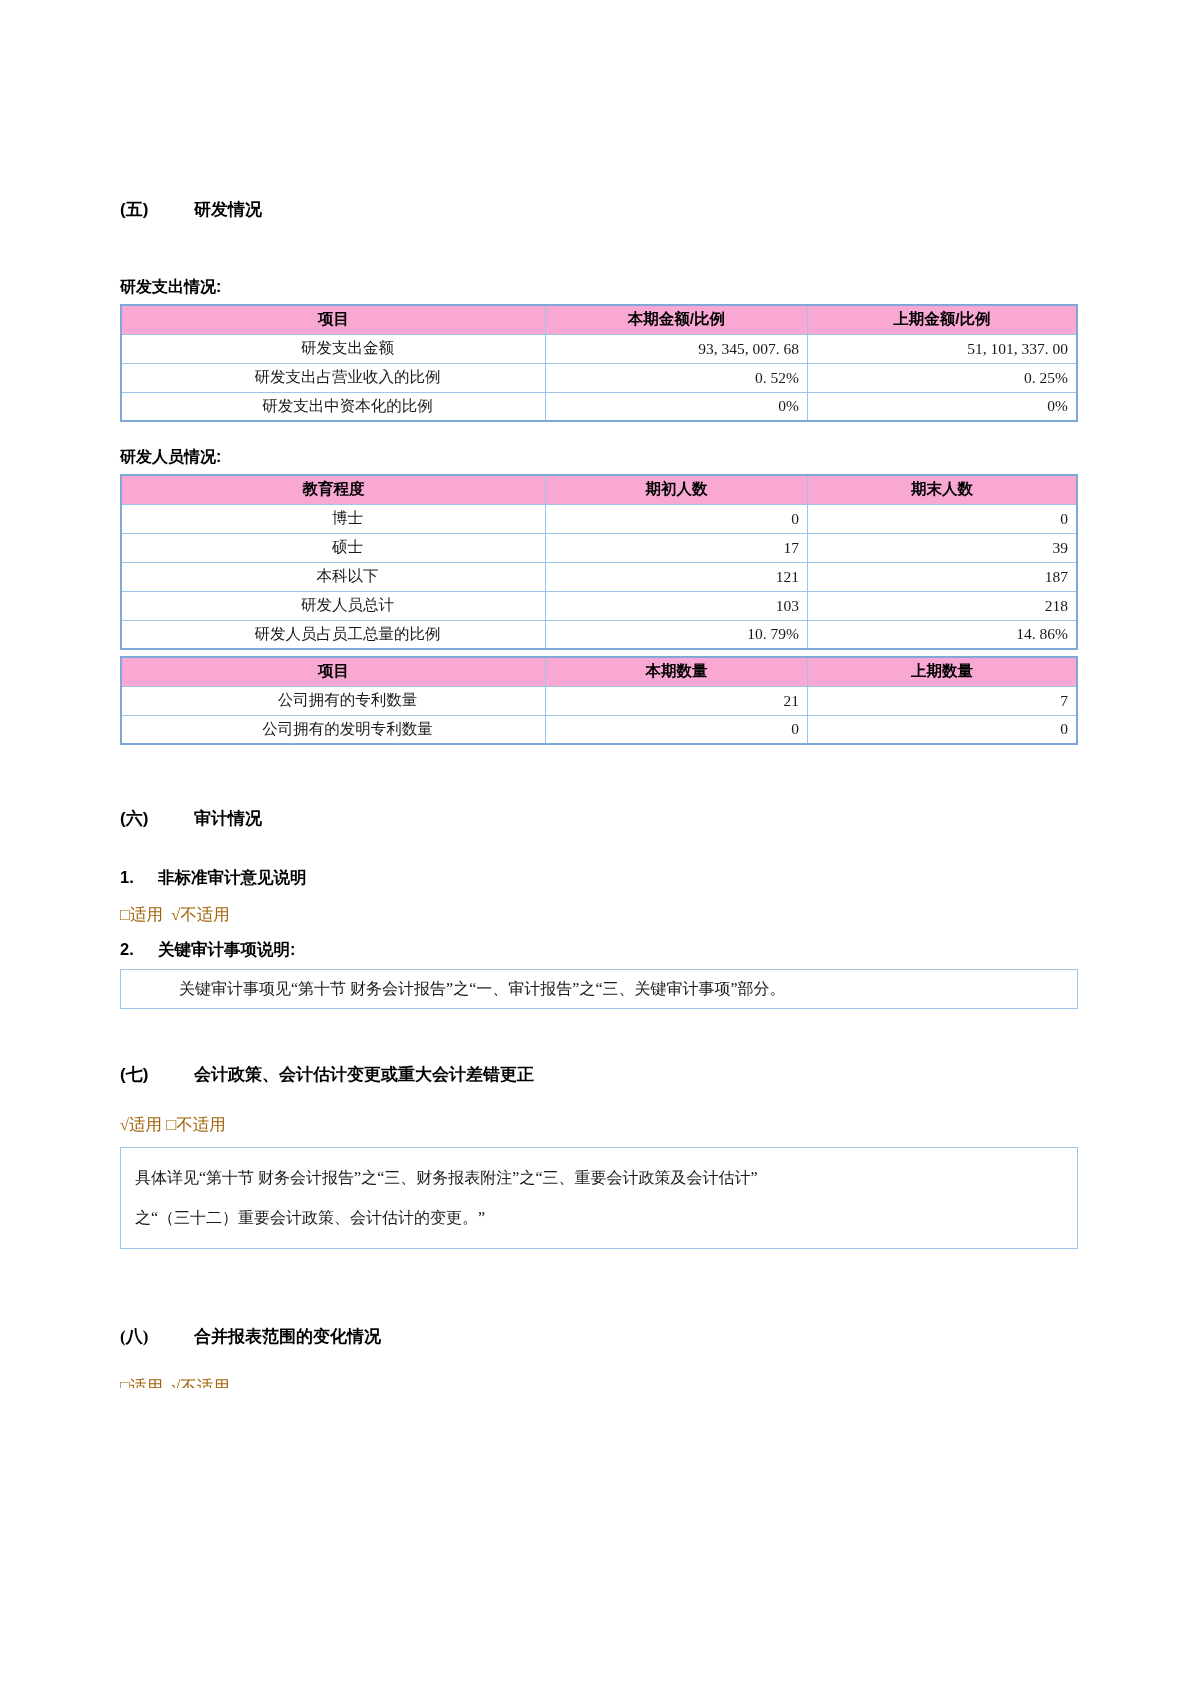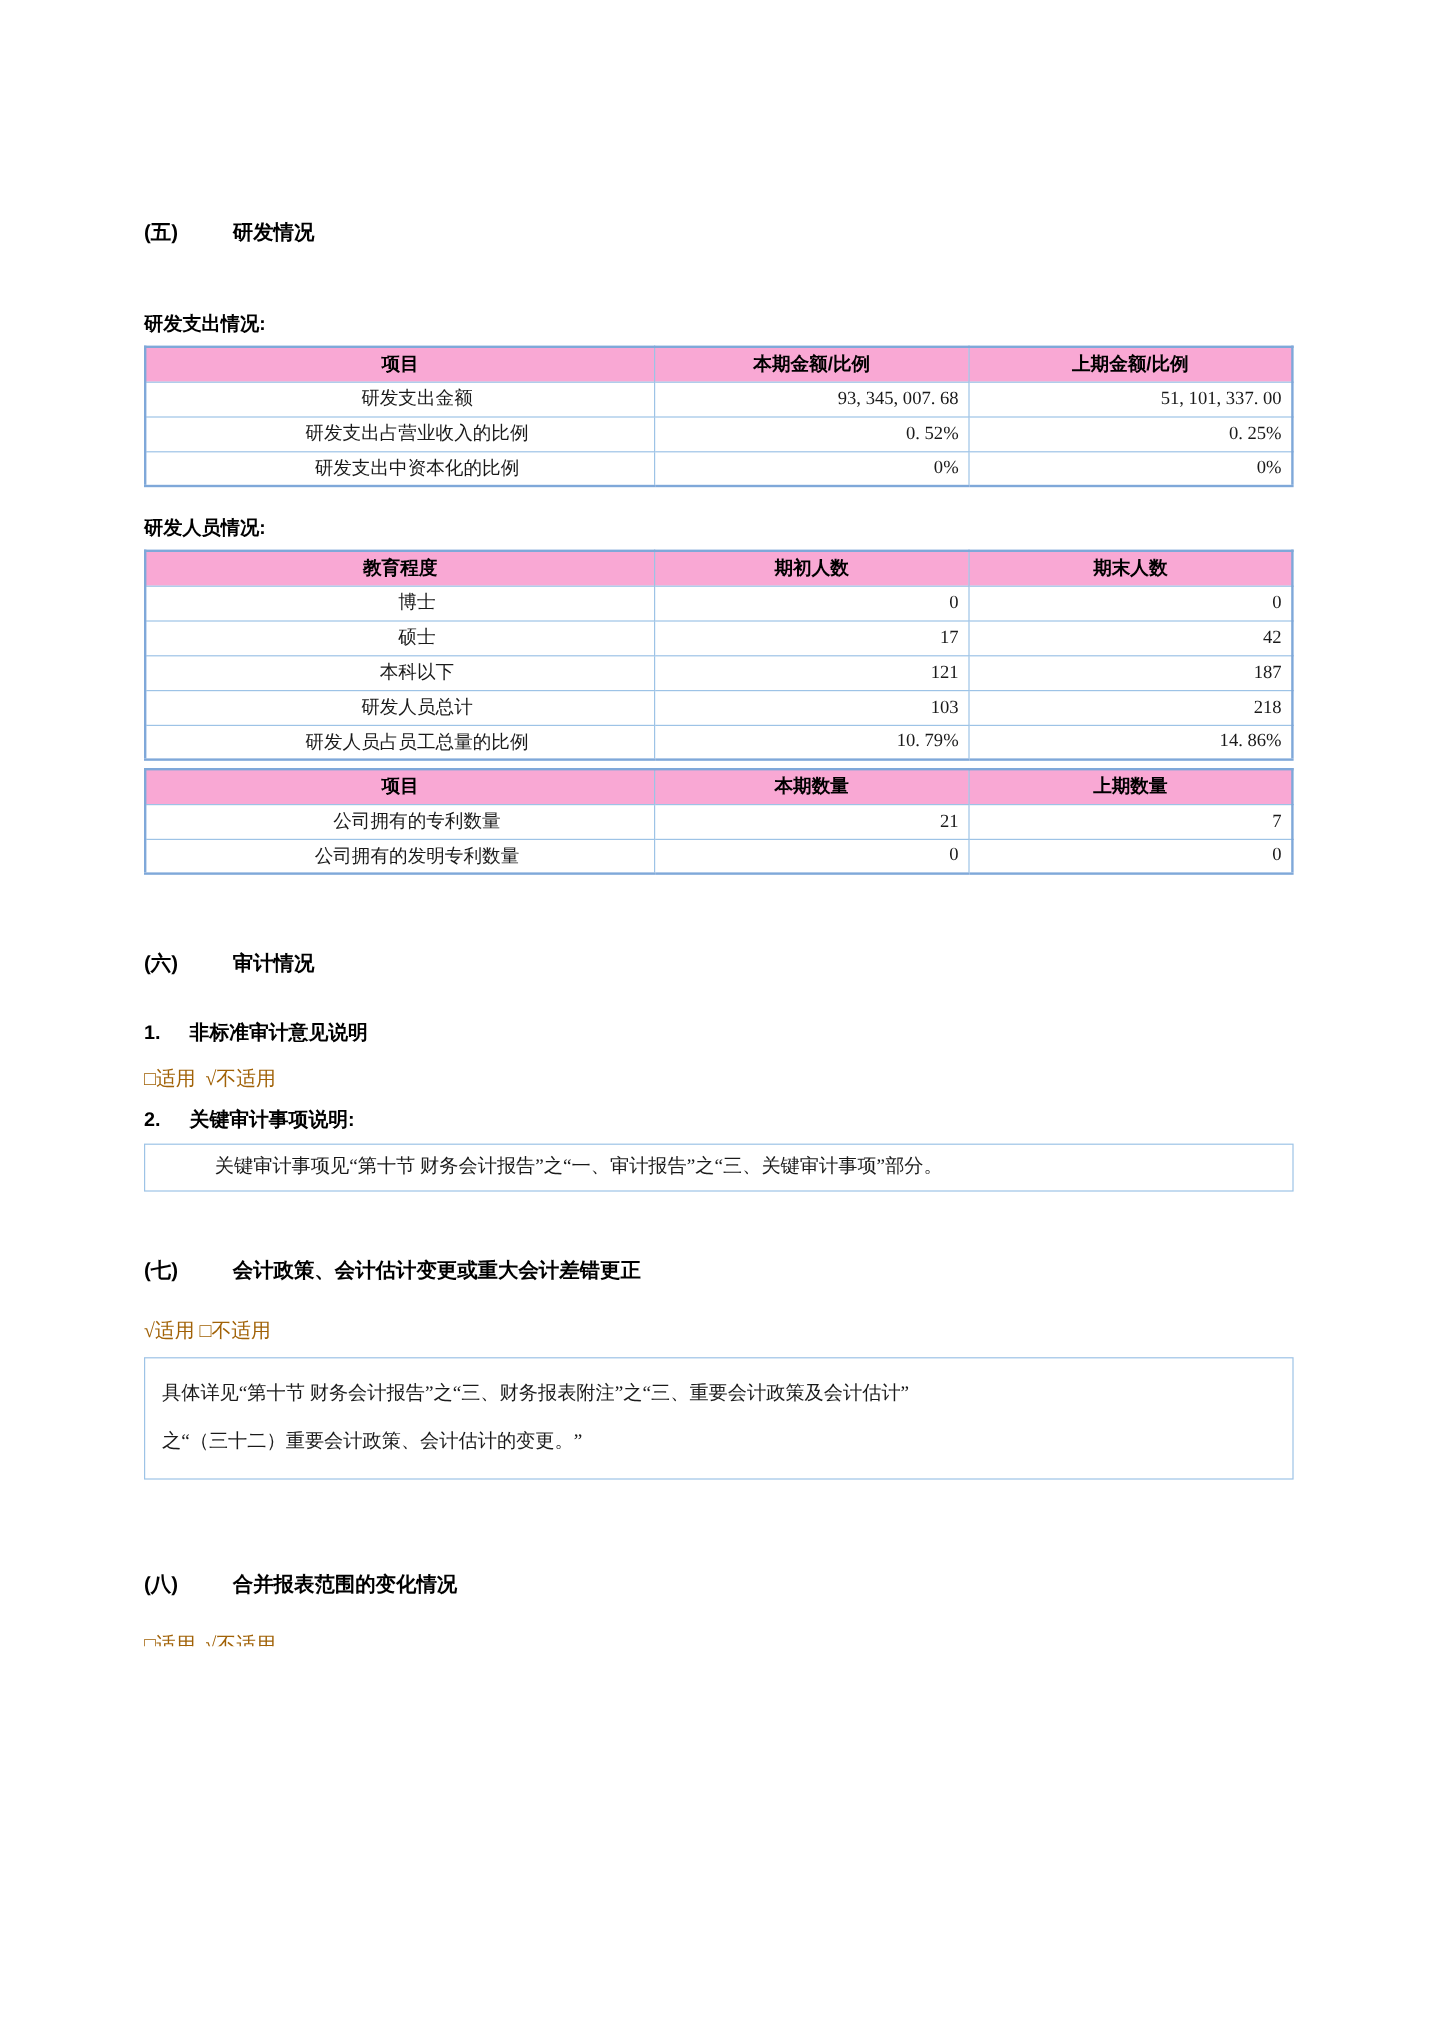--- a/index.html
+++ b/index.html
@@ -1,21 +1,21 @@
 <!DOCTYPE html>
 <html><head>
 <meta charset="utf-8">
 <style>
   * { margin: 0; padding: 0; box-sizing: border-box; }
   html, body { background: #ffffff; }
   .page {
     position: relative;
     width: 1200px;
     height: 1372px;
-    margin: 0 auto;
+    margin: 16px auto;
     background: #ffffff;
     color: #111111;
     font-family: "Liberation Serif", "DejaVu Serif", serif;
     font-size: 16px;
     padding: 182px 122px 0 120px;
     overflow: hidden;
   }
   
   .sec-heading {
     font-family: "Liberation Sans", "DejaVu Sans", sans-serif;
@@ -74,21 +74,21 @@
   .mt-label2 { margin-top: 24px; }
   .mt-label3 { margin-top: 28px; }
   .mt-s6     { margin-top: 62px; }
   .mt-item1  { margin-top: 34px; }
   .mt-applic { margin-top: 14px; }
   .mt-item2  { margin-top: 10px; }
   .mt-box1   { margin-top: 8px; }
   .mt-s7     { margin-top: 54px; }
   .mt-applic2{ margin-top: 26px; }
   .mt-box2   { margin-top: 10px; }
-  .mt-s8     { margin-top: 34px; }
+  .mt-s8     { margin-top: 34px; font-family: Liberation Serif, serif; }
   .mt-applic3{ margin-top: 26px; }
   
   .applic {
     font-size: 16.5px;
     line-height: 24px;
     white-space: pre;
     color: #a16207;
   }
   .note-box {
     border: 1px solid #9dc3e6;
@@ -162,21 +162,21 @@
     </thead>
     <tbody>
       <tr>
         <td class="c1">博士</td>
         <td class="c2 num">0</td>
         <td class="c3 num">0</td>
       </tr>
       <tr>
         <td class="c1">硕士</td>
         <td class="c2 num">17</td>
-        <td class="c3 num">42</td>
+        <td class="c3 num">39</td>
       </tr>
       <tr>
         <td class="c1">本科以下</td>
         <td class="c2 num">121</td>
         <td class="c3 num">187</td>
       </tr>
       <tr>
         <td class="c1">研发人员总计</td>
         <td class="c2 num">103</td>
         <td class="c3 num">218</td>

